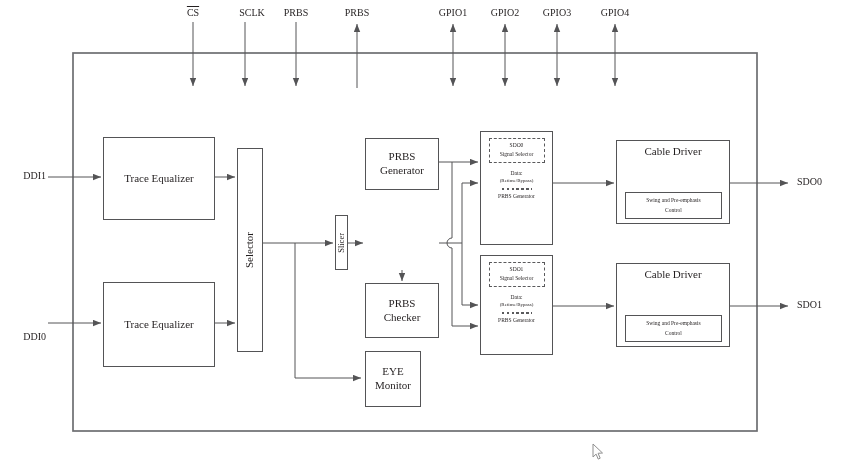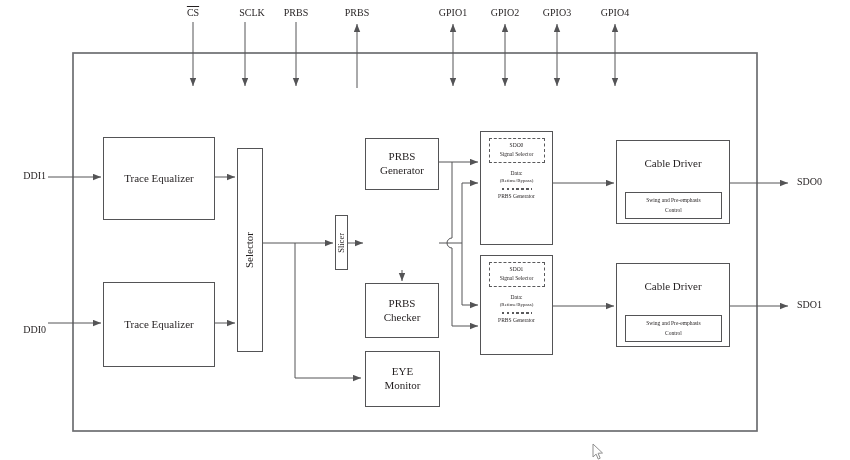--- a/index.html
+++ b/index.html
@@ -17,42 +17,42 @@
   }
   .blk .wrap { display:inline-block; }
   .ctrl  { left:182px; top:88px;  width:445px; height:27px; }
   .te1   { left:103px; top:137px; width:112px; height:83px; }
   .te2   { left:103px; top:282px; width:112px; height:85px; }
   .selb  { left:237px; top:148px; width:26px;  height:204px; }
   .slcb  { left:335px; top:215px; width:13px;  height:55px; font-size:8.5px; }
   .pgen  { left:365px; top:138px; width:74px;  height:52px; }
   .cdrb  { left:365px; top:215px; width:74px;  height:55px; }
   .pchk  { left:365px; top:283px; width:74px;  height:55px; }
-  .eyeb  { left:365px; top:351px; width:75px;  height:56px; }
+  .eyeb  { left:365px; top:351px; width:56px;  height:56px; }
   .pgen .wrap, .pchk .wrap { max-width:54px; }
   .eyeb .wrap { max-width:46px; }
   .vtext { writing-mode:vertical-rl; transform:rotate(180deg); white-space:nowrap; }
 
   
   .ss { display:block; text-align:center; }
   .ss0 { left:480px; top:131px; width:73px; height:114px; }
   .ss1 { left:480px; top:255px; width:73px; height:100px; }
   .ss-title { box-sizing:border-box; width:56px; margin:6px auto 0;
     border:1px dashed #5a5a5c; padding:2px 0 3px; font-size:5.5px; line-height:1.6; }
   .ss-data { margin-top:7px; font-size:5.5px; line-height:1.4; }
   .ss-mode { font-size:5px; line-height:1.4; }
   .ss-sep  { width:30px; height:2px; margin:4px auto 3px;
     background:repeating-linear-gradient(90deg,#5a5a5c 0 2.5px,transparent 2.5px 4.8px); }
   .ss-src  { font-size:5.5px; }
 
   
   .cd { display:block; text-align:center; }
   .cd0 { left:616px; top:140px; width:114px; height:84px; }
   .cd1 { left:616px; top:263px; width:114px; height:84px; }
-  .cd-title { margin-top:16px; font-size:11px; }
+  .cd-title { margin-top:4px; font-size:11px; }
   .cd-inner { position:absolute; box-sizing:border-box; left:8px; top:51px;
     width:97px; height:27px; border:1px solid #545456; display:flex;
     align-items:center; justify-content:center; font-size:5.5px; line-height:1.7; }
   .cd-inner .wrap { max-width:66px; }
 
   
   .plabel { position:absolute; font-size:10px; white-space:nowrap; color:#231f20; }
   .ptop   { top:7px; transform:translateX(-50%); }
   .ovl    { text-decoration:overline; }
   .pleft  { width:32px; text-align:right; left:14px; }
@@ -113,21 +113,21 @@
   <div class="plabel ptop" style="left:193px"><span class="ovl">CS</span></div>
   <div class="plabel ptop" style="left:252px">SCLK</div>
   <div class="plabel ptop" style="left:296px">PRBS</div>
   <div class="plabel ptop" style="left:357px">PRBS</div>
   <div class="plabel ptop" style="left:453px">GPIO1</div>
   <div class="plabel ptop" style="left:505px">GPIO2</div>
   <div class="plabel ptop" style="left:557px">GPIO3</div>
   <div class="plabel ptop" style="left:615px">GPIO4</div>
 
   <div class="plabel pleft" style="top:170px">DDI1</div>
-  <div class="plabel pleft" style="top:324px">DDI0</div>
+  <div class="plabel pleft" style="top:331px">DDI0</div>
   <div class="plabel pright" style="top:176px">SDO0</div>
   <div class="plabel pright" style="top:299px">SDO1</div>
 
 
   <div class="blk te1">
     <span class="wrap">Trace Equalizer</span>
   </div>
   <div class="blk te2">
     <span class="wrap">Trace Equalizer</span>
   </div>

